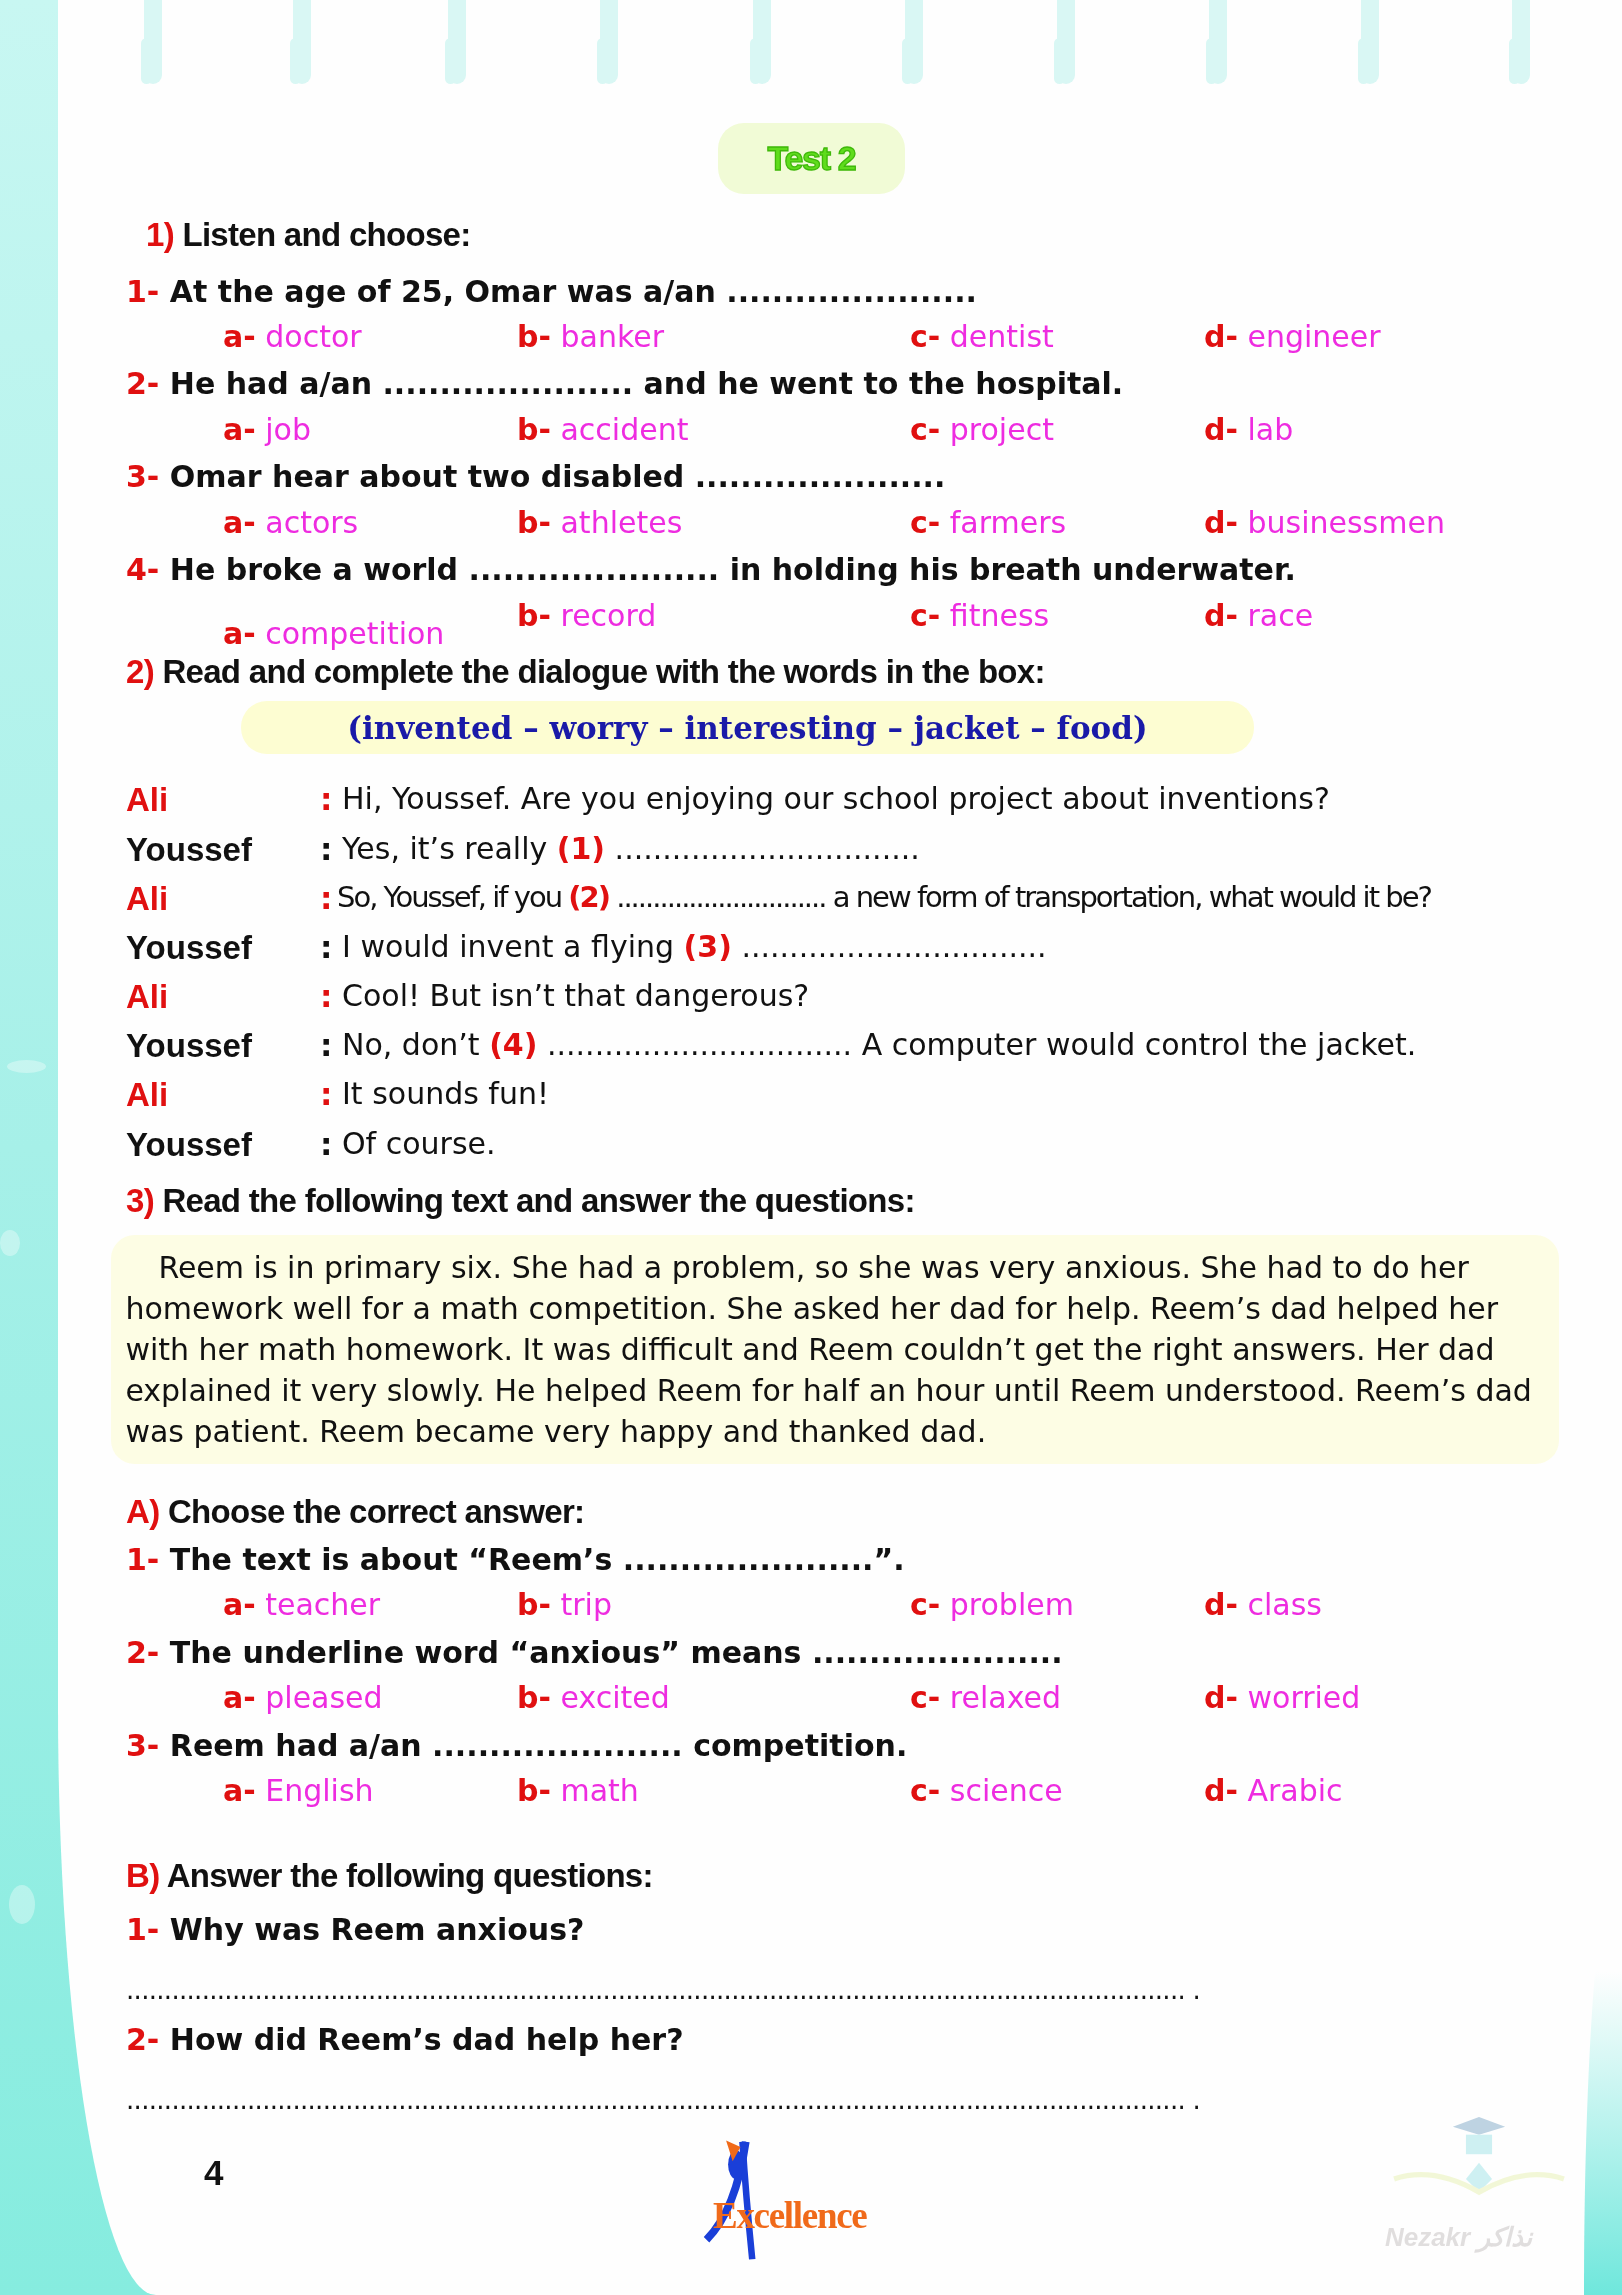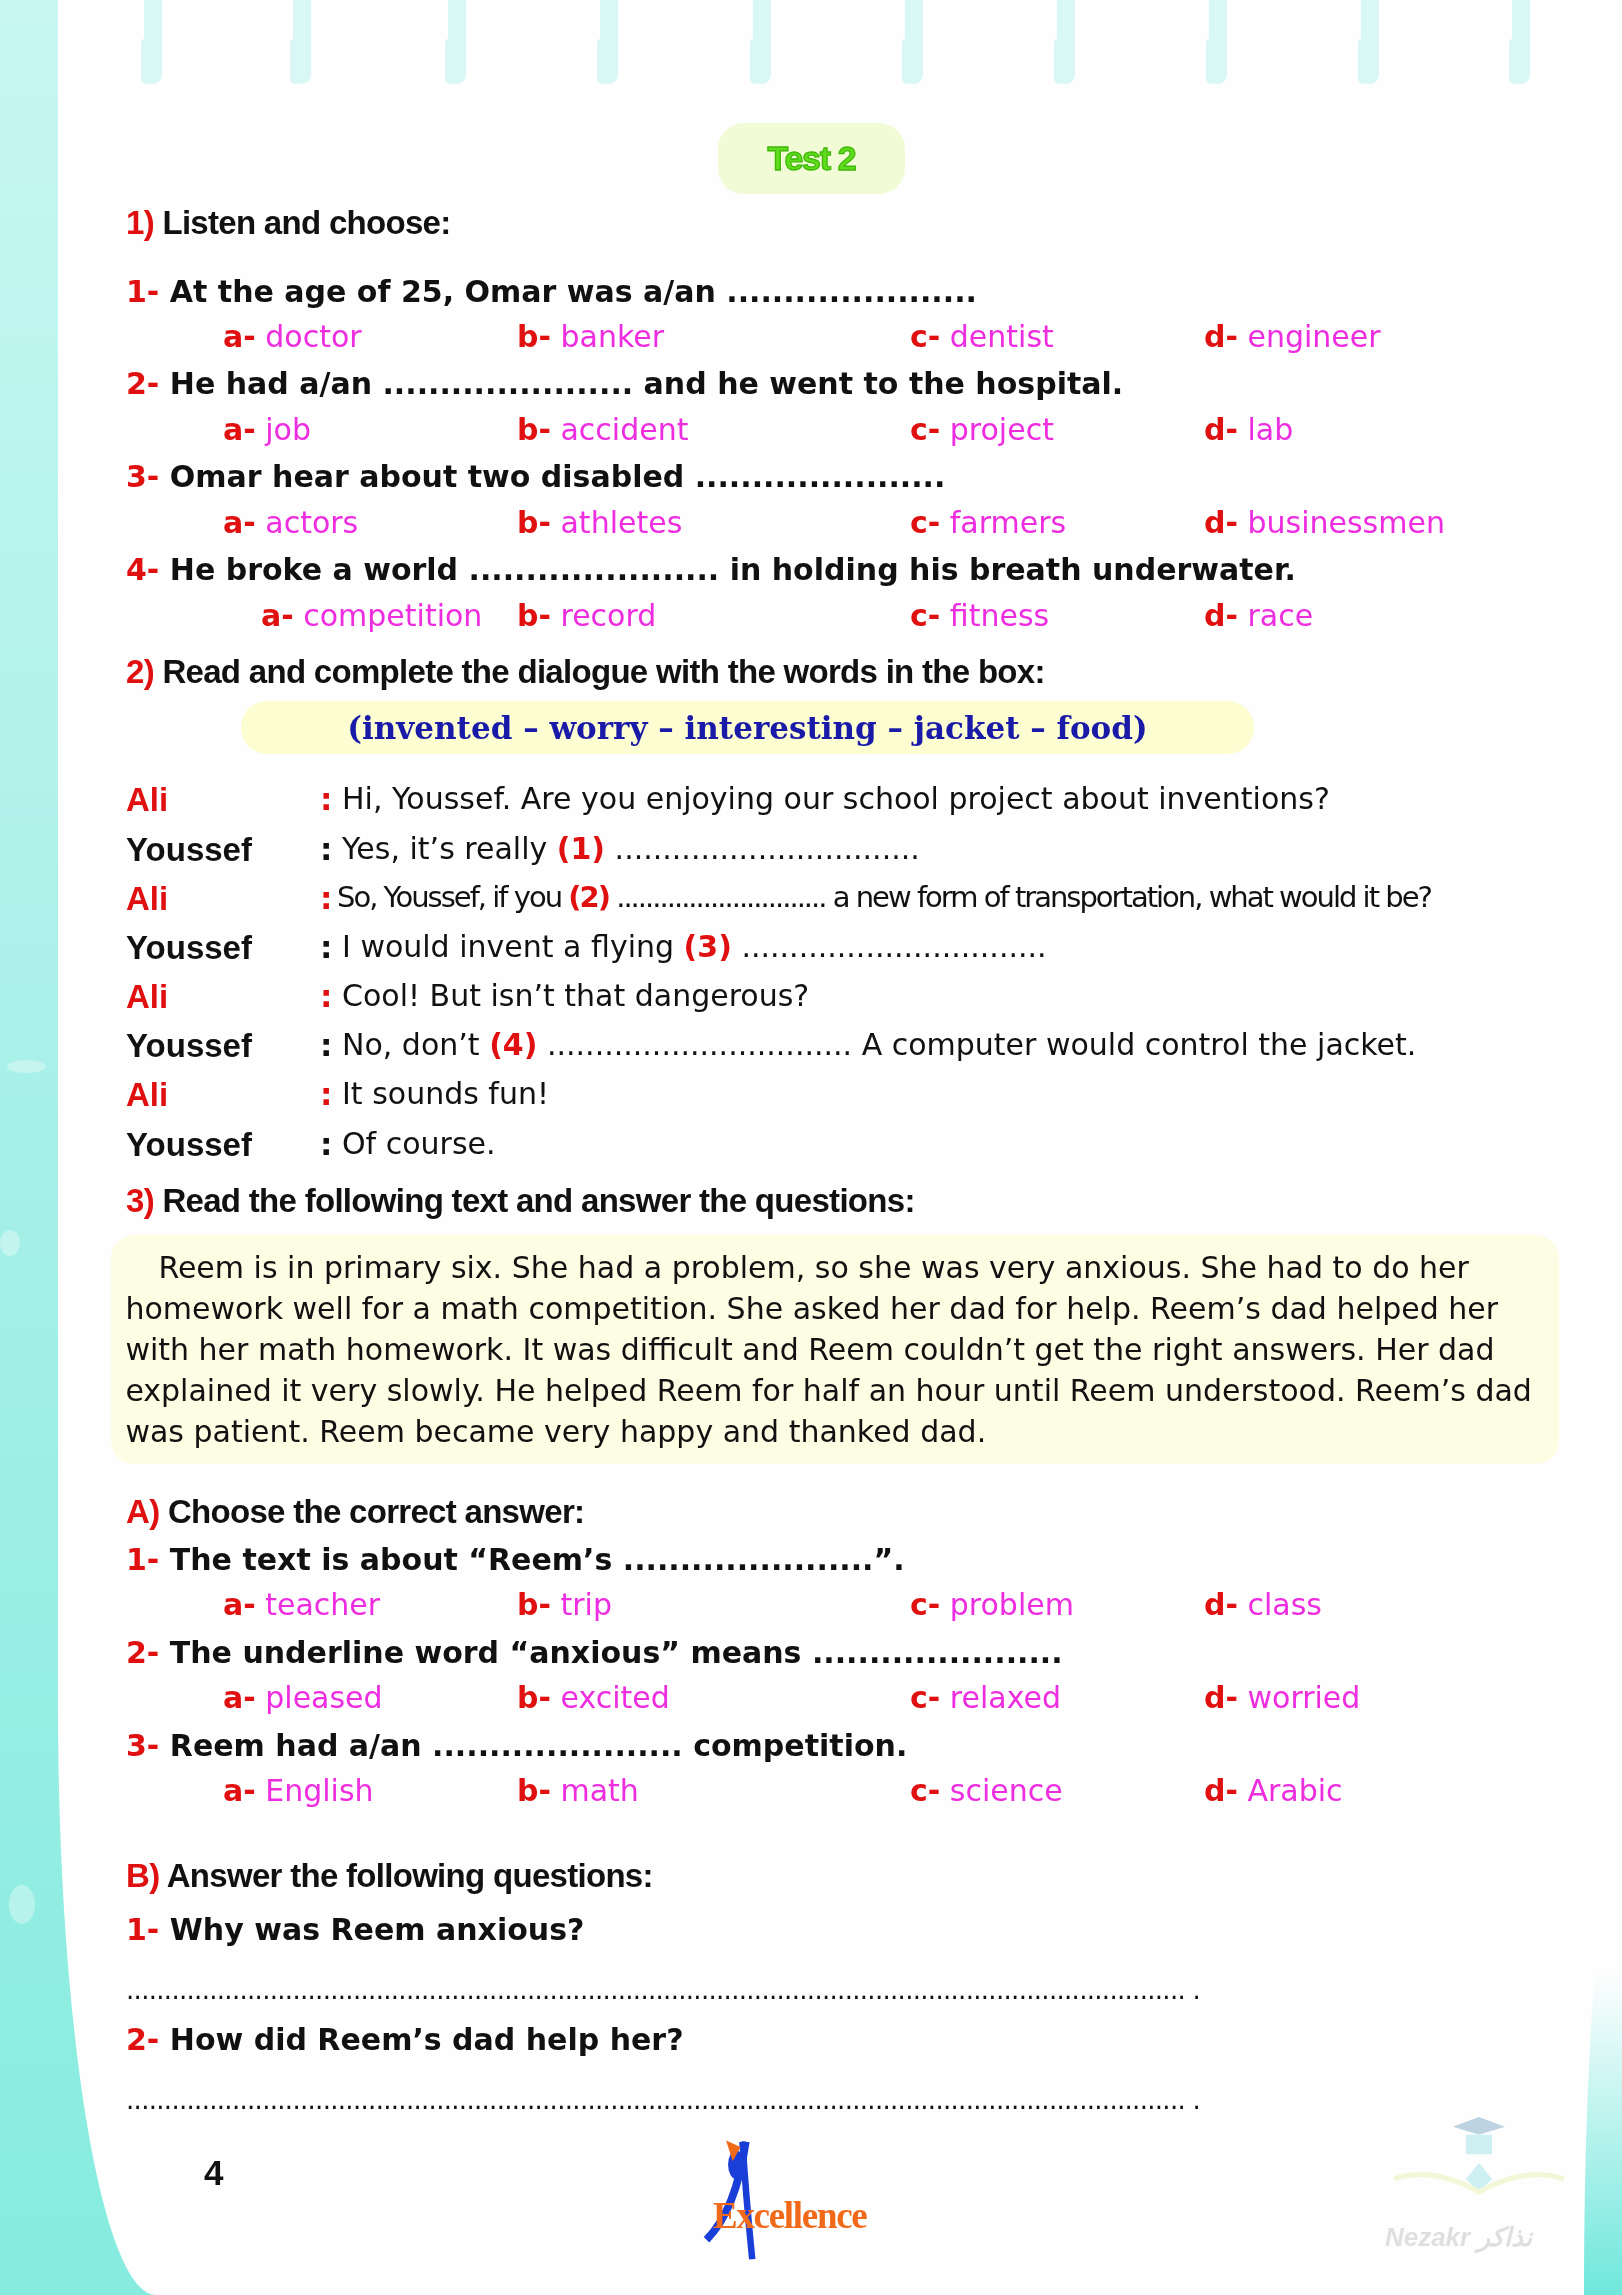--- a/index.html
+++ b/index.html
@@ -94,21 +94,21 @@
   <div class="ring" style="left:1243px"></div>
   <div class="ring" style="left:1394px"></div>
 </div>
 
 <div class="title-pill">
   <span>Test 2</span>
 </div>
 
 <div class="content">
 
-  <div class="abs heading" style="top:204px;">
+  <div class="abs heading" style="top:216px;margin-left:20px;">
     <span class="num">1)</span>
     <span>Listen and choose:</span>
   </div>
 
   <div class="abs qtext" style="top:274px;">
     <span class="num">1-</span>
     <span>At the age of 25, Omar was a/an ......................</span>
   </div>
   <div class="abs opt" style="top:319px;left:97px;"><span class="l">a-</span> <span class="w">doctor</span></div>
   <div class="abs opt" style="top:319px;left:391px;"><span class="l">b-</span> <span class="w">banker</span></div>
@@ -130,21 +130,21 @@
   </div>
   <div class="abs opt" style="top:505px;left:97px;"><span class="l">a-</span> <span class="w">actors</span></div>
   <div class="abs opt" style="top:505px;left:391px;"><span class="l">b-</span> <span class="w">athletes</span></div>
   <div class="abs opt" style="top:505px;left:784px;"><span class="l">c-</span> <span class="w">farmers</span></div>
   <div class="abs opt" style="top:505px;left:1078px;"><span class="l">d-</span> <span class="w">businessmen</span></div>
 
   <div class="abs qtext" style="top:552px;">
     <span class="num">4-</span>
     <span>He broke a world ...................... in holding his breath underwater.</span>
   </div>
-  <div class="abs opt" style="top:598px;left:97px;margin-left:38px;"><span class="l">a-</span> <span class="w">competition</span></div>
+  <div class="abs opt" style="top:616px;left:97px;"><span class="l">a-</span> <span class="w">competition</span></div>
   <div class="abs opt" style="top:598px;left:391px;"><span class="l">b-</span> <span class="w">record</span></div>
   <div class="abs opt" style="top:598px;left:784px;"><span class="l">c-</span> <span class="w">fitness</span></div>
   <div class="abs opt" style="top:598px;left:1078px;"><span class="l">d-</span> <span class="w">race</span></div>
 
   <div class="abs heading" style="top:653px;">
     <span class="num">2)</span>
     <span>Read and complete the dialogue with the words in the box:</span>
   </div>
 </div>
 

